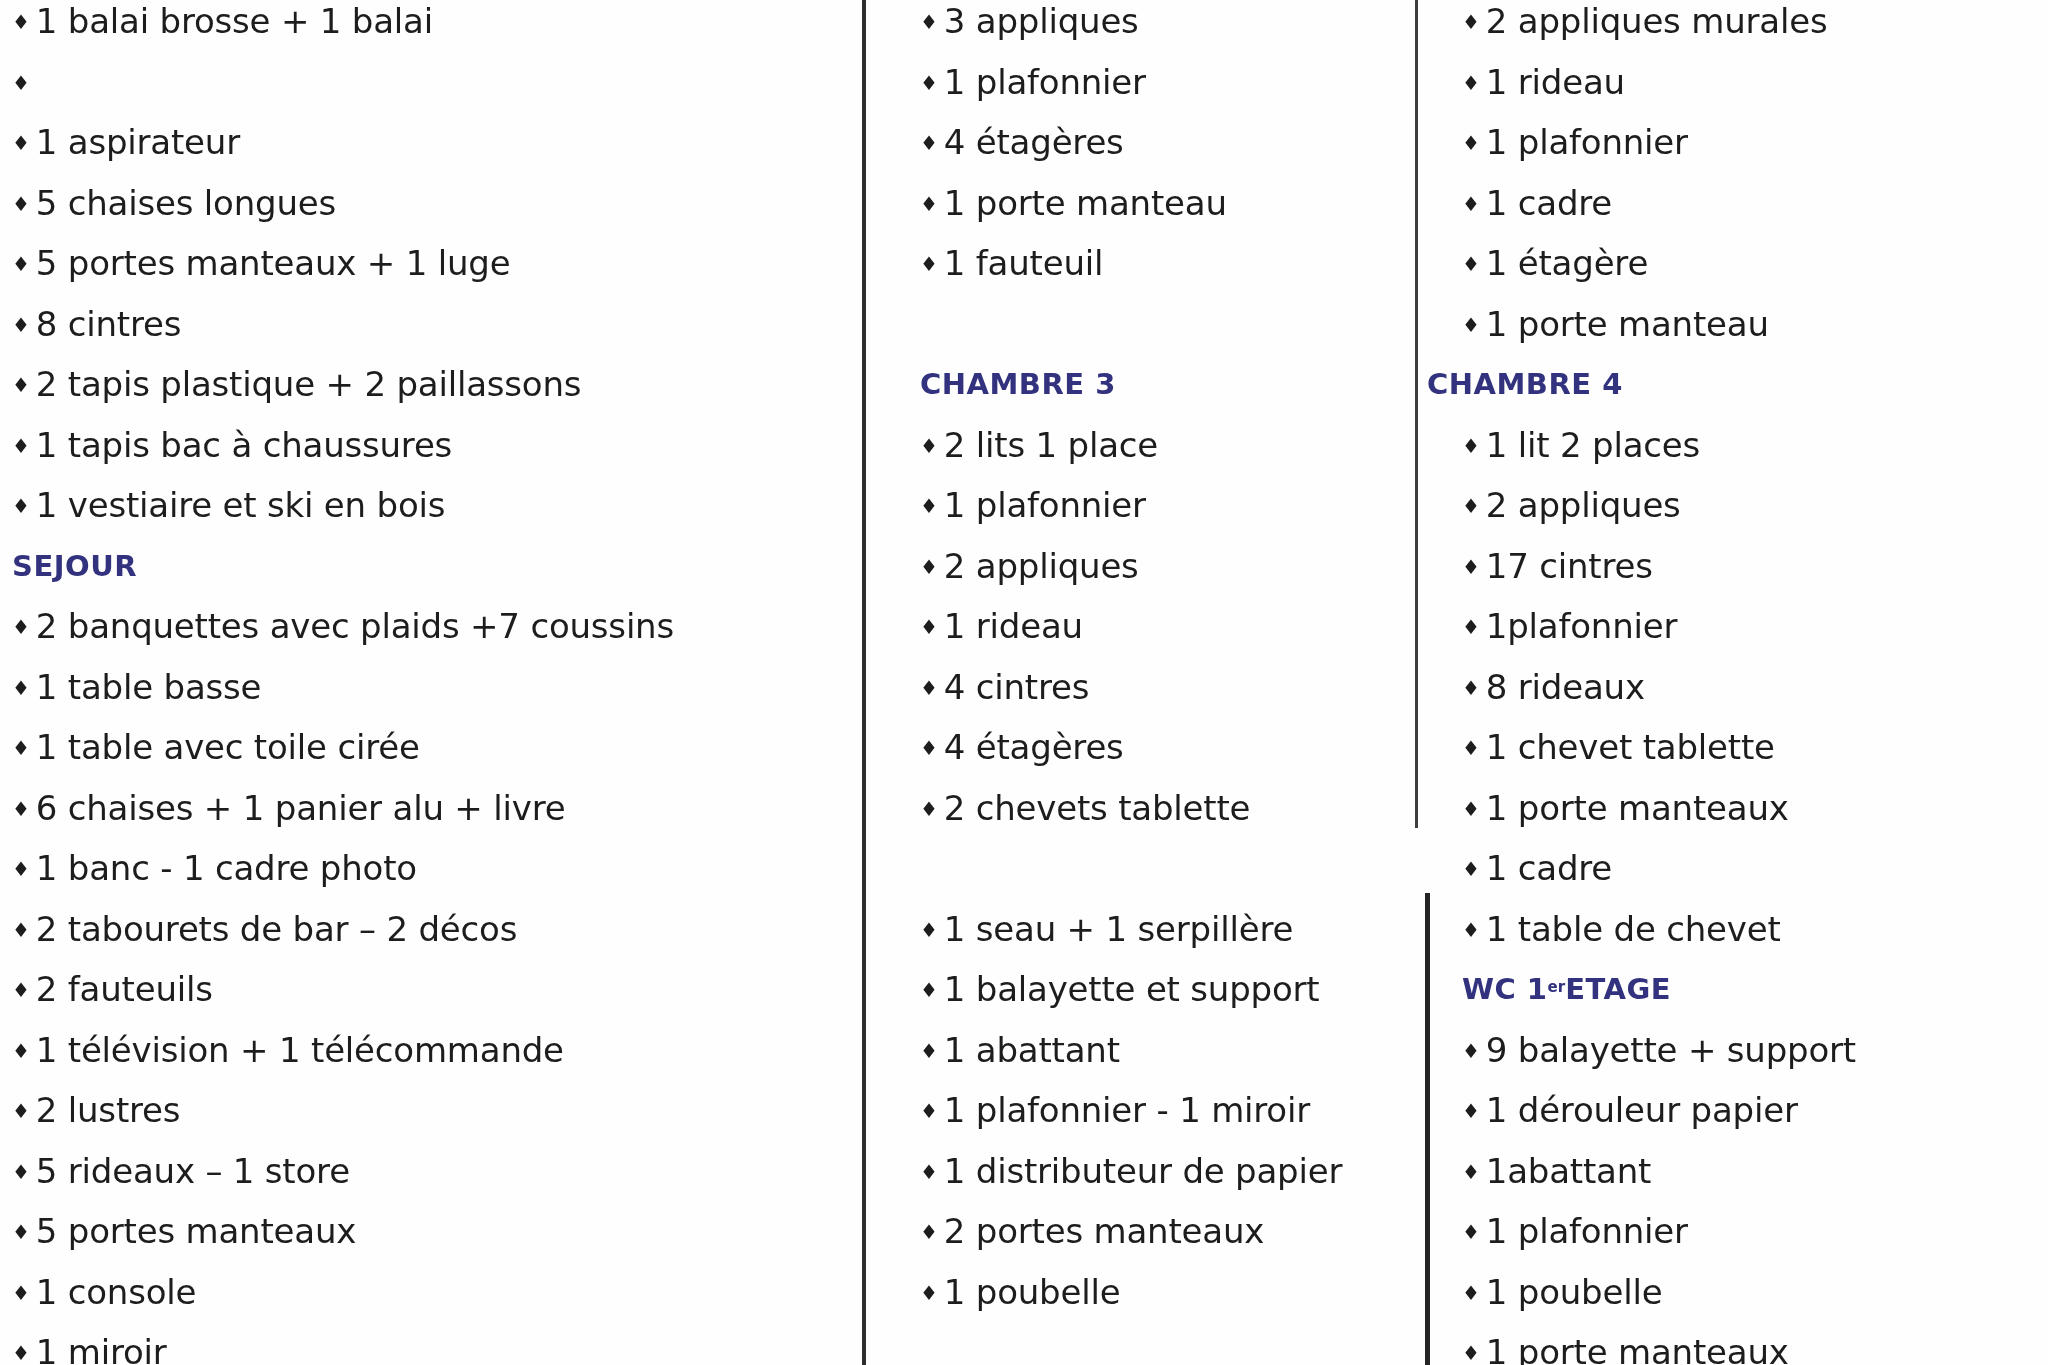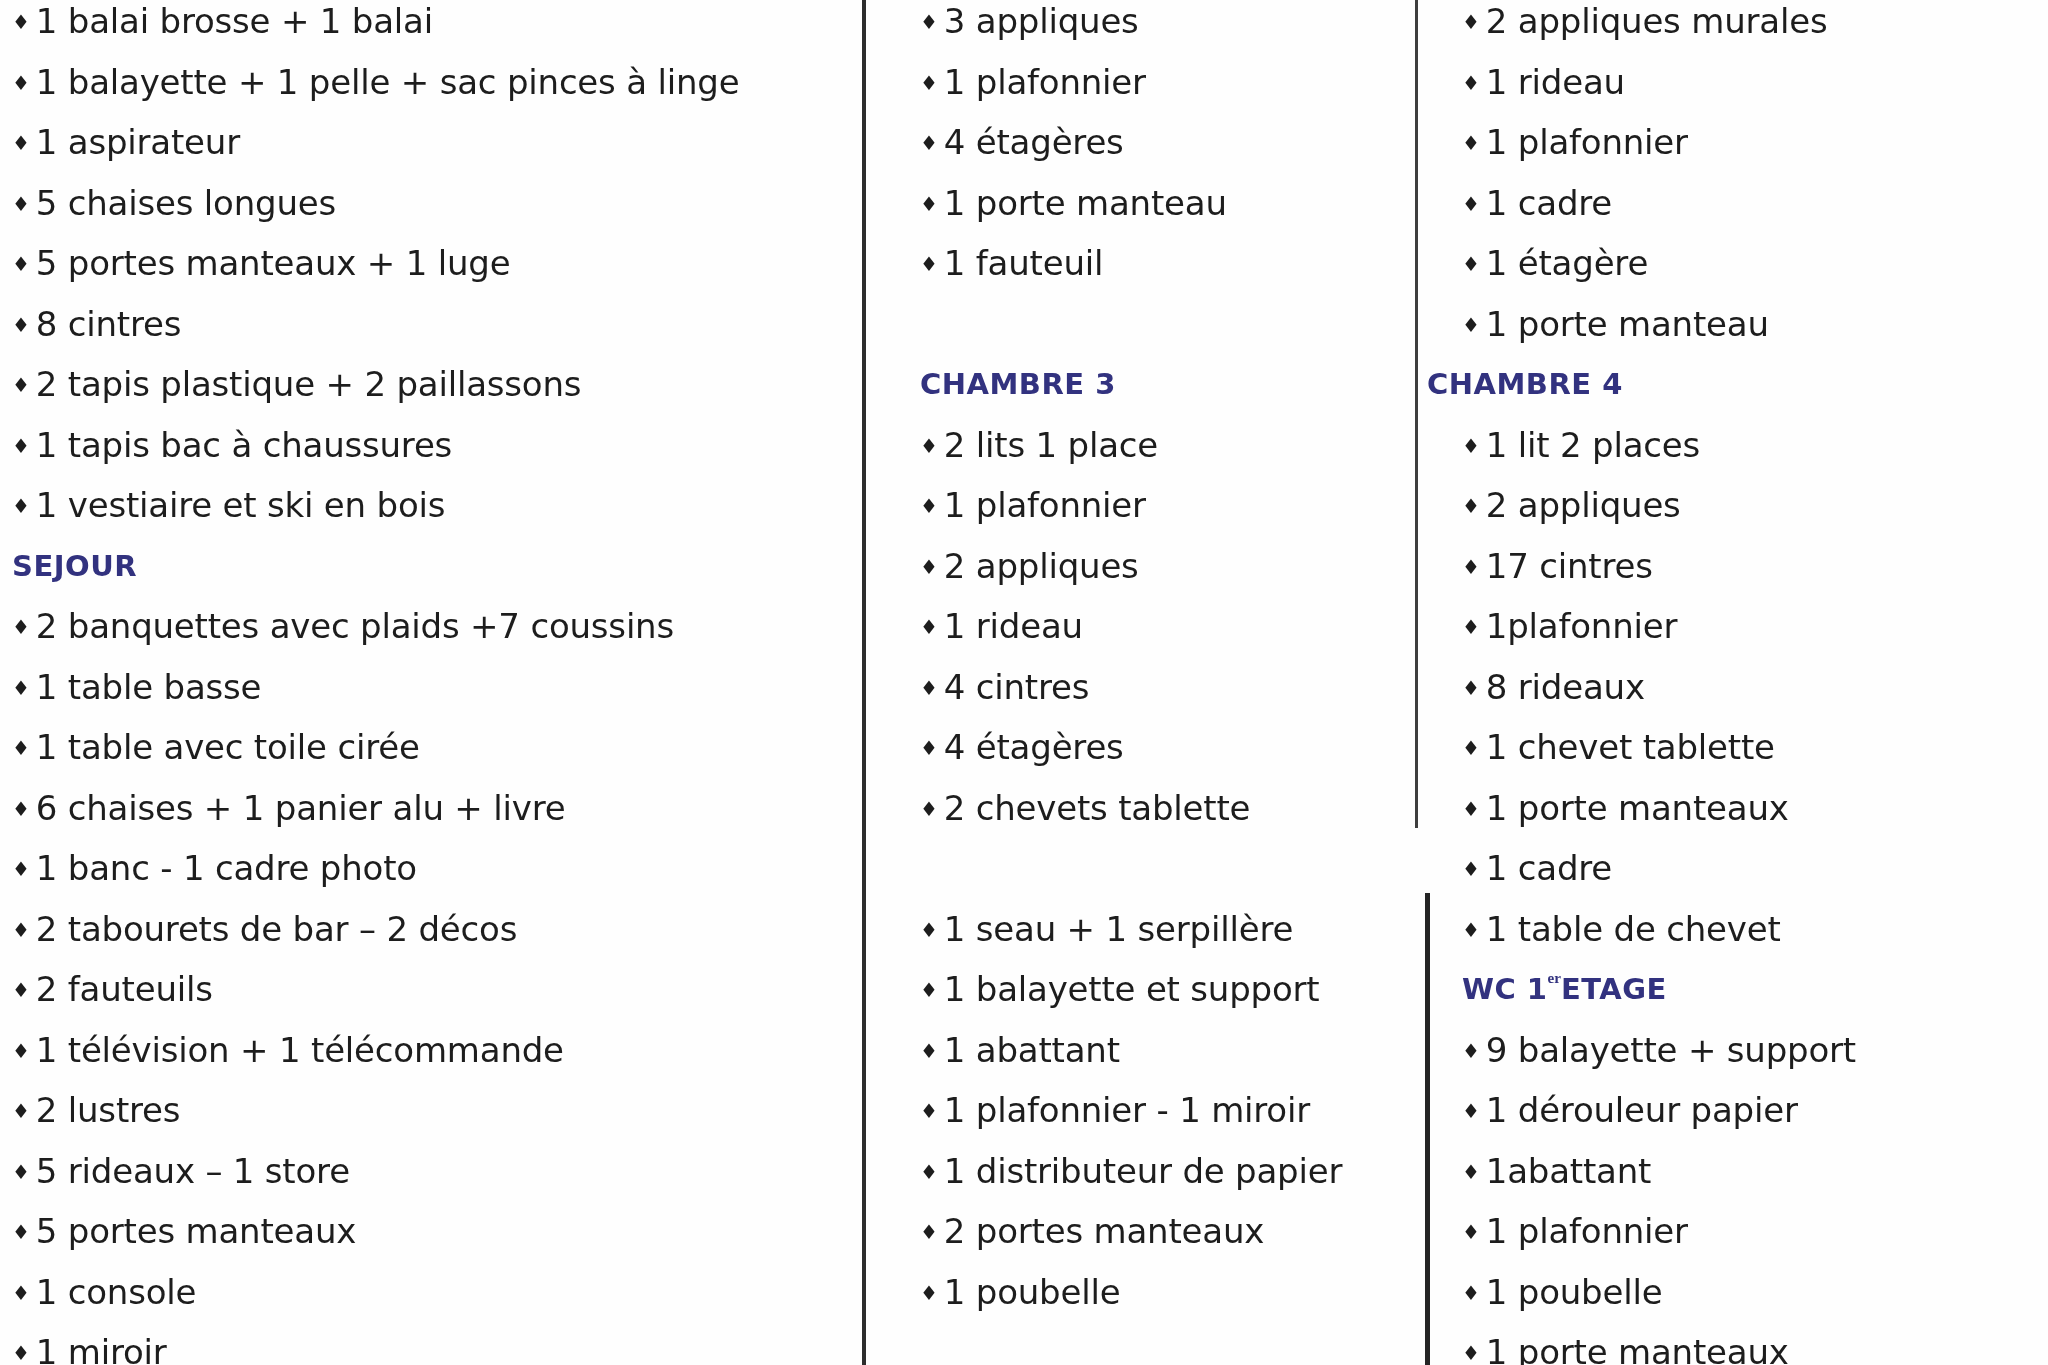--- a/index.html
+++ b/index.html
@@ -40,23 +40,22 @@
   }
   .row.header {
     color: var(--header_text, #32327f);
     font-size: 29px;
     font-weight: bold;
     letter-spacing: 0.5px;
   }
   .row.header .sup {
     font-size: 0.52em;
     align-self: flex-start;
-    margin-top: 11px;
+    margin-top: 19px;
     letter-spacing: 0;
-    font-family: Liberation Serif, serif;
   }
   .row.header.outdent { margin-left: -35px; text-align: center; }
   .row.spacer {  }
 
   
   .divider { position: absolute; }
   .divider-1  { left: 862px;  top: 0;     width: 4px; height: 1365px; background: var(--divider, #2d2d2d); }
   .divider-2a { left: 1415px; top: 0;     width: 3px; height: 828px;  background: #3e3e3e; }
   .divider-2b { left: 1425px; top: 893px; width: 5px; height: 472px;  background: #242424; }
 </style>
@@ -68,21 +67,20 @@
   <div class="divider divider-2a"></div>
   <div class="divider divider-2b"></div>
 
   <div class="col col-0">
       <div class="row item">
         <span class="bullet">♦</span>
         <span class="txt">1 balai brosse + 1 balai</span>
       </div>
       <div class="row item">
         <span class="bullet">♦</span>
-        <span class="txt">1 balayette + 1 pelle + sac pinces à linge</span>
       </div>
       <div class="row item">
         <span class="bullet">♦</span>
         <span class="txt">1 aspirateur</span>
       </div>
       <div class="row item">
         <span class="bullet">♦</span>
         <span class="txt">5 chaises longues</span>
       </div>
       <div class="row item">

